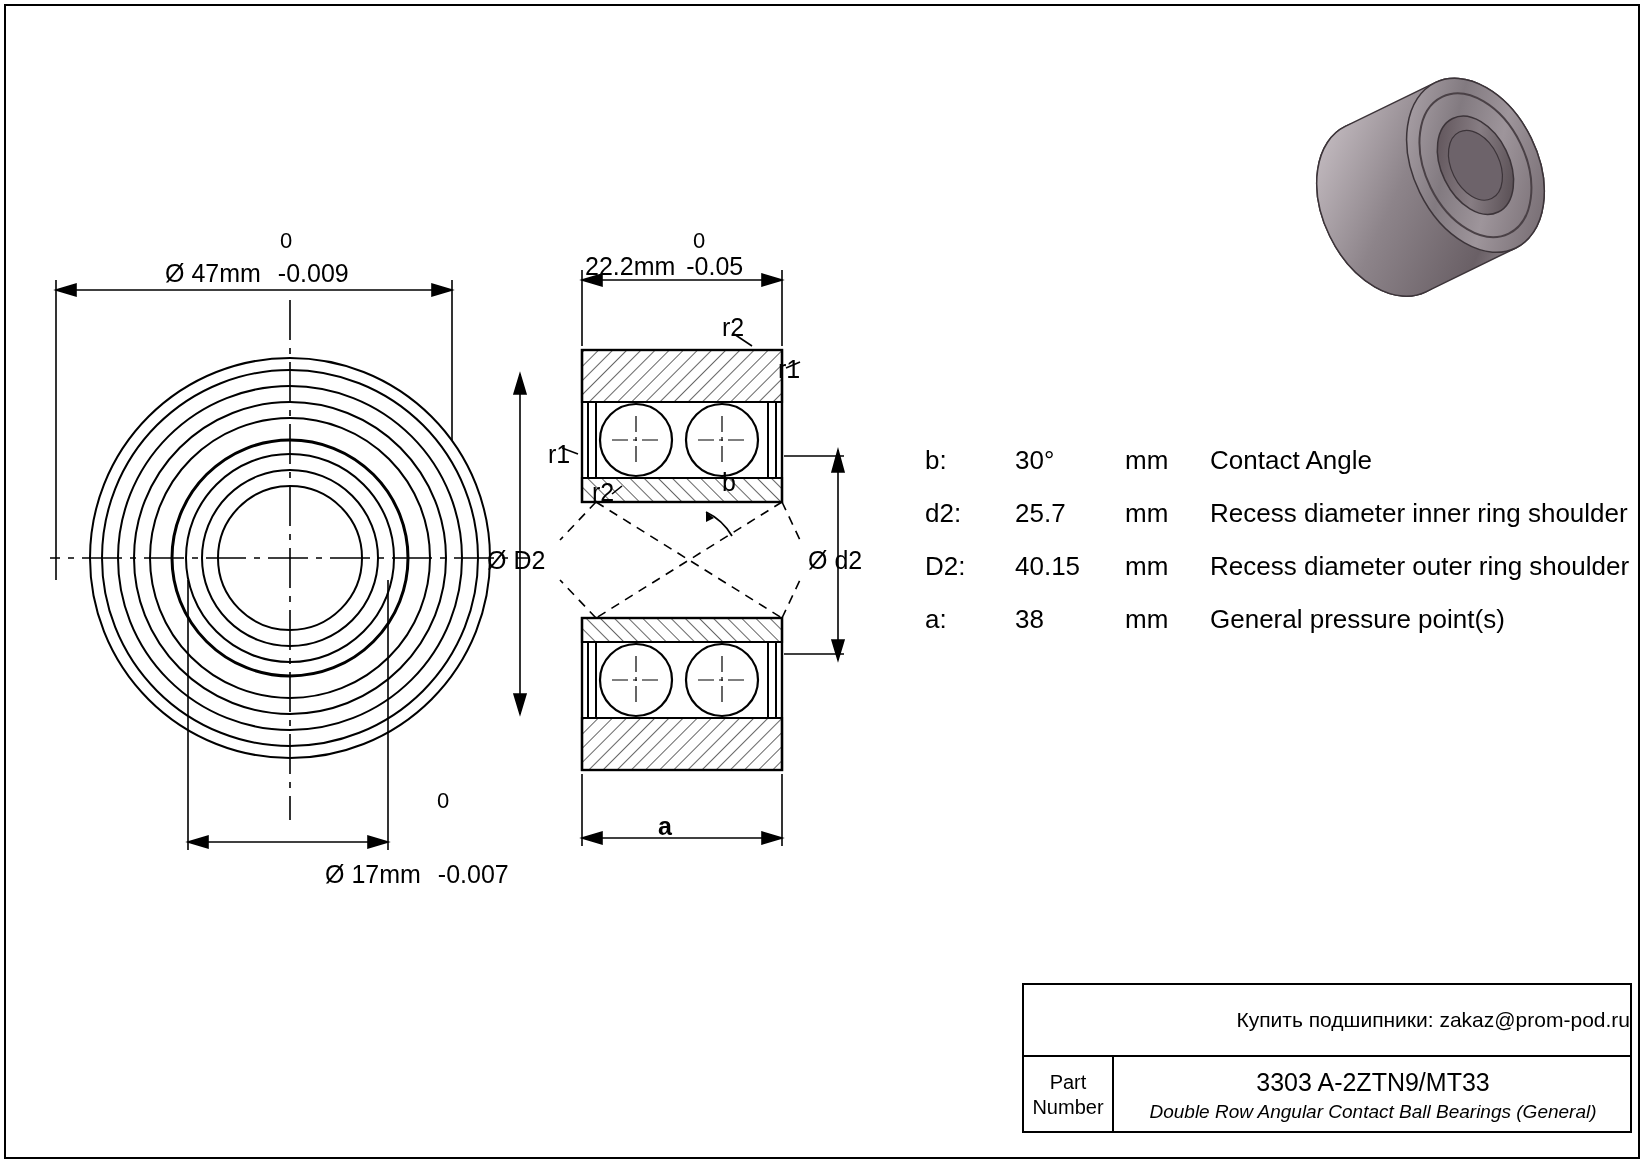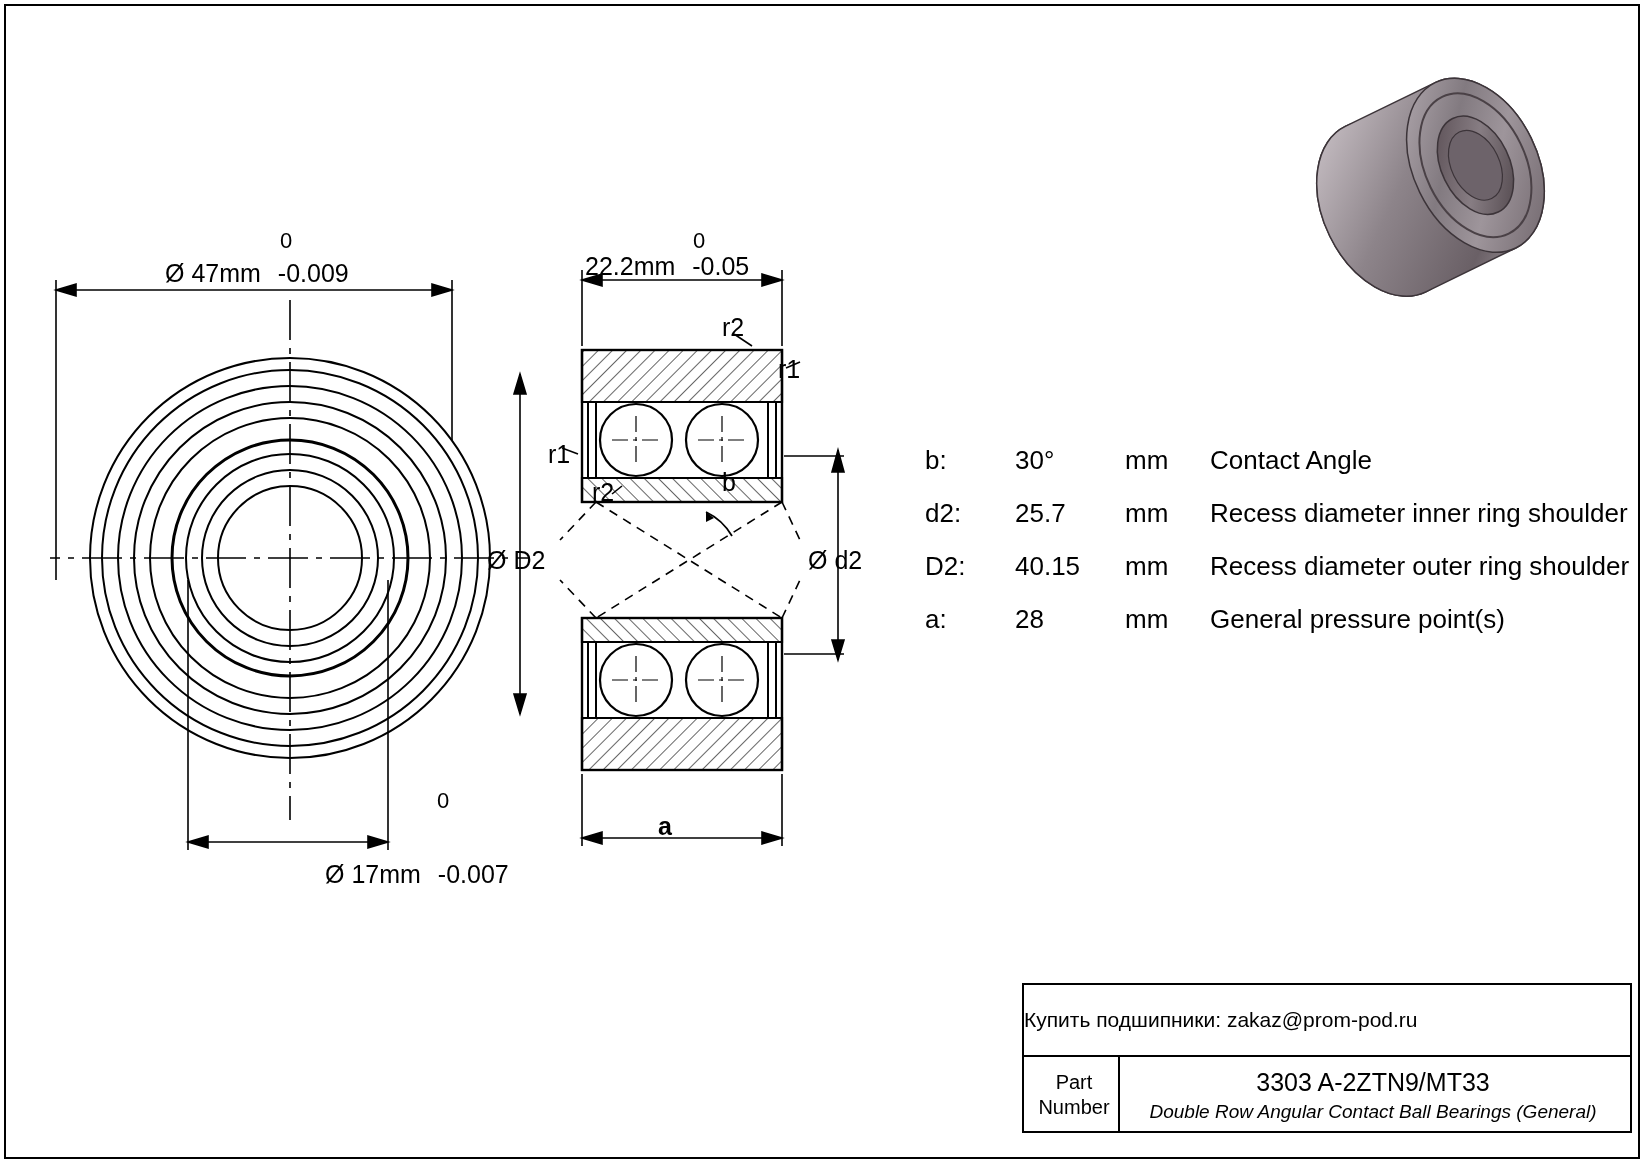--- a/index.html
+++ b/index.html
@@ -30,23 +30,23 @@
     font-size:26px;padding:0 0 22px 0;vertical-align:top;
     font-family:"Liberation Sans", sans-serif;
   }
   #spec-table td.sym{width:90px;}
   #spec-table td.val{width:110px;}
   #spec-table td.unit{width:85px;}
   #spec-table td.desc{white-space:nowrap;}
 
   
   #title-block{position:absolute;left:1022px;top:983px;width:610px;height:150px;border:2px solid #000;box-sizing:border-box;}
-  #tb-top{position:absolute;left:0;top:0;width:100%;height:72px;border-bottom:2px solid #000;box-sizing:border-box;display:flex;align-items:center;justify-content:flex-start;}
+  #tb-top{position:absolute;left:0;top:0;width:100%;height:72px;border-bottom:2px solid #000;box-sizing:border-box;display:flex;align-items:center;justify-content:flex-end;}
   #tb-email{font-size:21px;}
-  #tb-left{position:absolute;left:6px;top:72px;width:90px;height:76px;border-right:2px solid #000;box-sizing:border-box;display:flex;flex-direction:column;align-items:center;justify-content:center;line-height:1.25;}
+  #tb-left{position:absolute;left:0;top:72px;width:90px;height:76px;border-right:2px solid #000;box-sizing:border-box;display:flex;flex-direction:column;align-items:center;justify-content:center;line-height:1.25;}
   #tb-left span{font-size:20px;}
   #tb-right{position:absolute;left:90px;top:72px;width:518px;height:76px;display:flex;flex-direction:column;align-items:center;justify-content:center;border-radius:11px;}
   #tb-part{font-size:25px;margin-bottom:4px;}
   #tb-desc{font-size:19px;font-style:italic;}
 </style>
 </head>
 <body>
 
 <div class="page-border"></div>
 
@@ -234,21 +234,21 @@
       <polygon points="338,200 332,222 344,222" fill="#000"></polygon>
       <polygon points="338,410 332,390 344,390" fill="#000"></polygon>
     </g>
   </svg>
 </div>
 
 <div class="txt dimlabel" style="left:585px;top:228px;">
   <span class="top" style="position:absolute;left:108px;top:0;">0</span>
   <span style="position:absolute;left:0;top:24px;">
     <span>22.2mm</span>
-    <span style="margin-left:10px;">-0.05</span>
+    <span style="margin-left:4px;">-0.05</span>
   </span>
 </div>
 
 <div class="txt dimlabel" style="left:722px;top:313px;">r2</div>
 <div class="txt dimlabel" style="left:778px;top:355px;">r1</div>
 <div class="txt dimlabel" style="left:548px;top:440px;">r1</div>
 <div class="txt dimlabel" style="left:592px;top:478px;">r2</div>
 <div class="txt dimlabel" style="left:722px;top:468px;">b</div>
 <div class="txt dimlabel" style="left:487px;top:546px;">Ø D2</div>
 <div class="txt dimlabel" style="left:808px;top:546px;">Ø d2</div>
@@ -270,21 +270,21 @@
         <td class="desc">Recess diameter inner ring shoulder</td>
       </tr>
       <tr>
         <td class="sym">D2:</td>
         <td class="val">40.15</td>
         <td class="unit">mm</td>
         <td class="desc">Recess diameter outer ring shoulder</td>
       </tr>
       <tr>
         <td class="sym">a:</td>
-        <td class="val">28</td>
+        <td class="val">38</td>
         <td class="unit">mm</td>
         <td class="desc">General pressure point(s)</td>
       </tr>
     </tbody>
   </table>
 </div>
 
 <div id="title-block">
   <div id="tb-top">
     <span id="tb-email">Купить подшипники: zakaz@prom-pod.ru</span>

